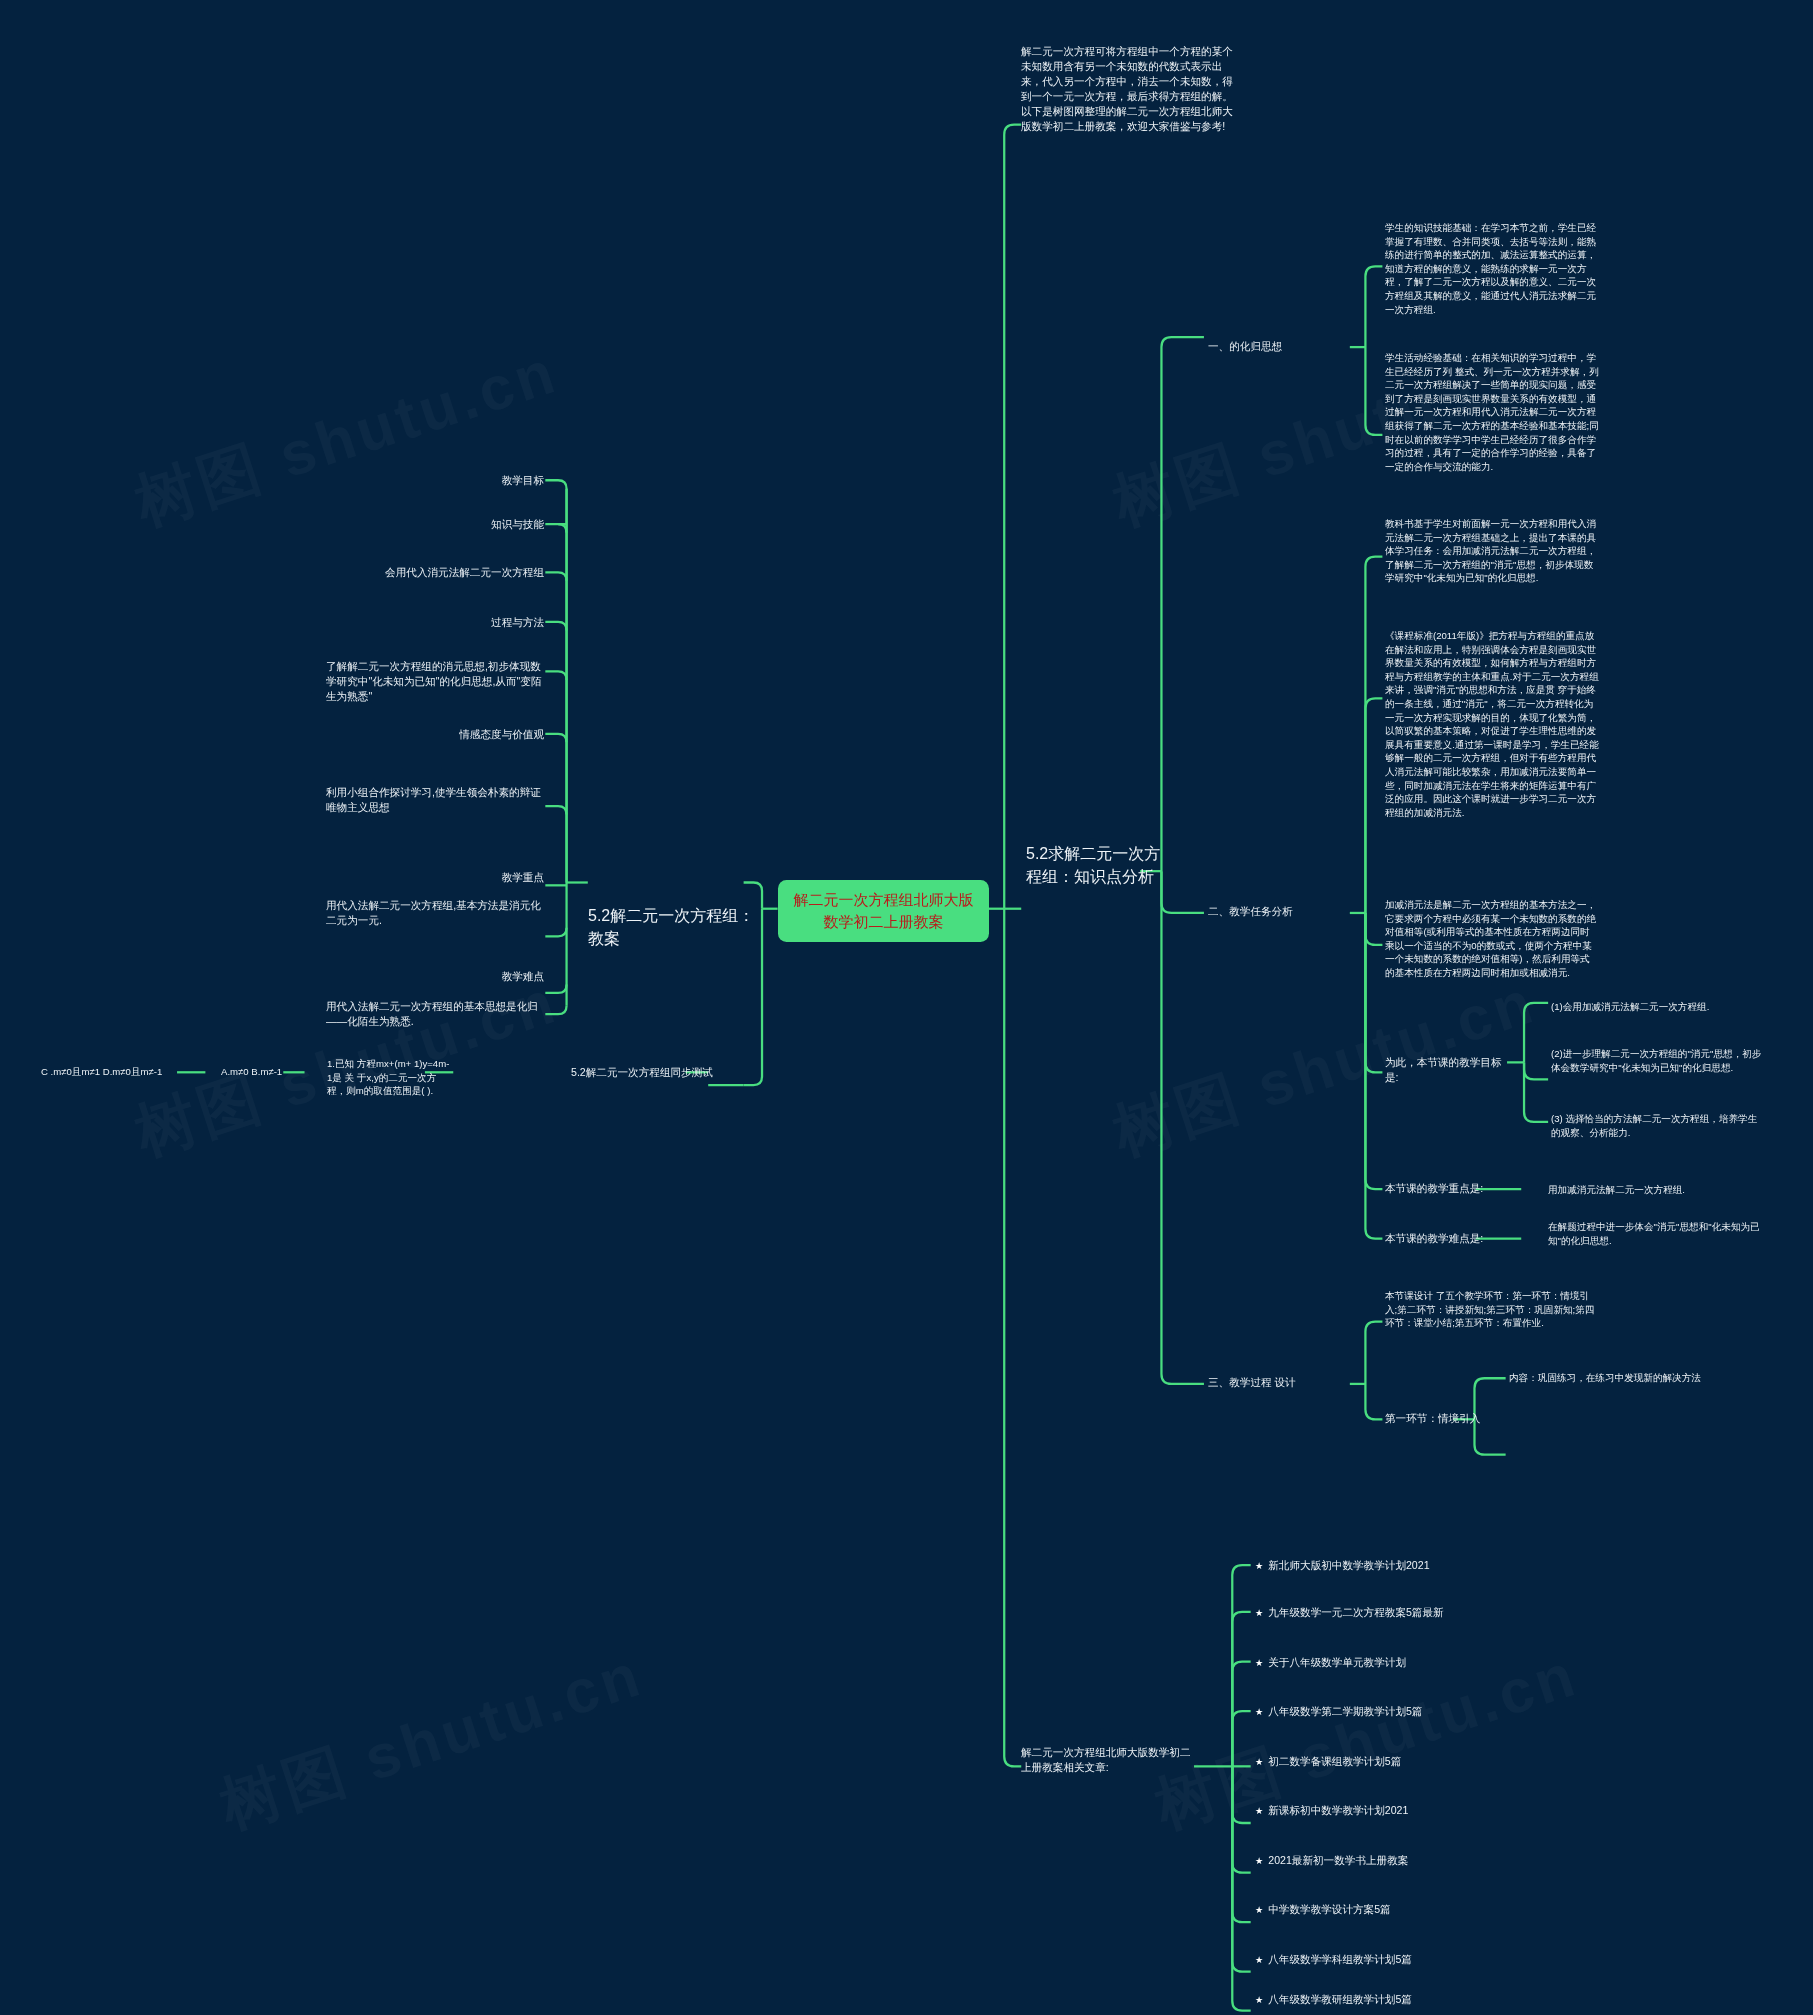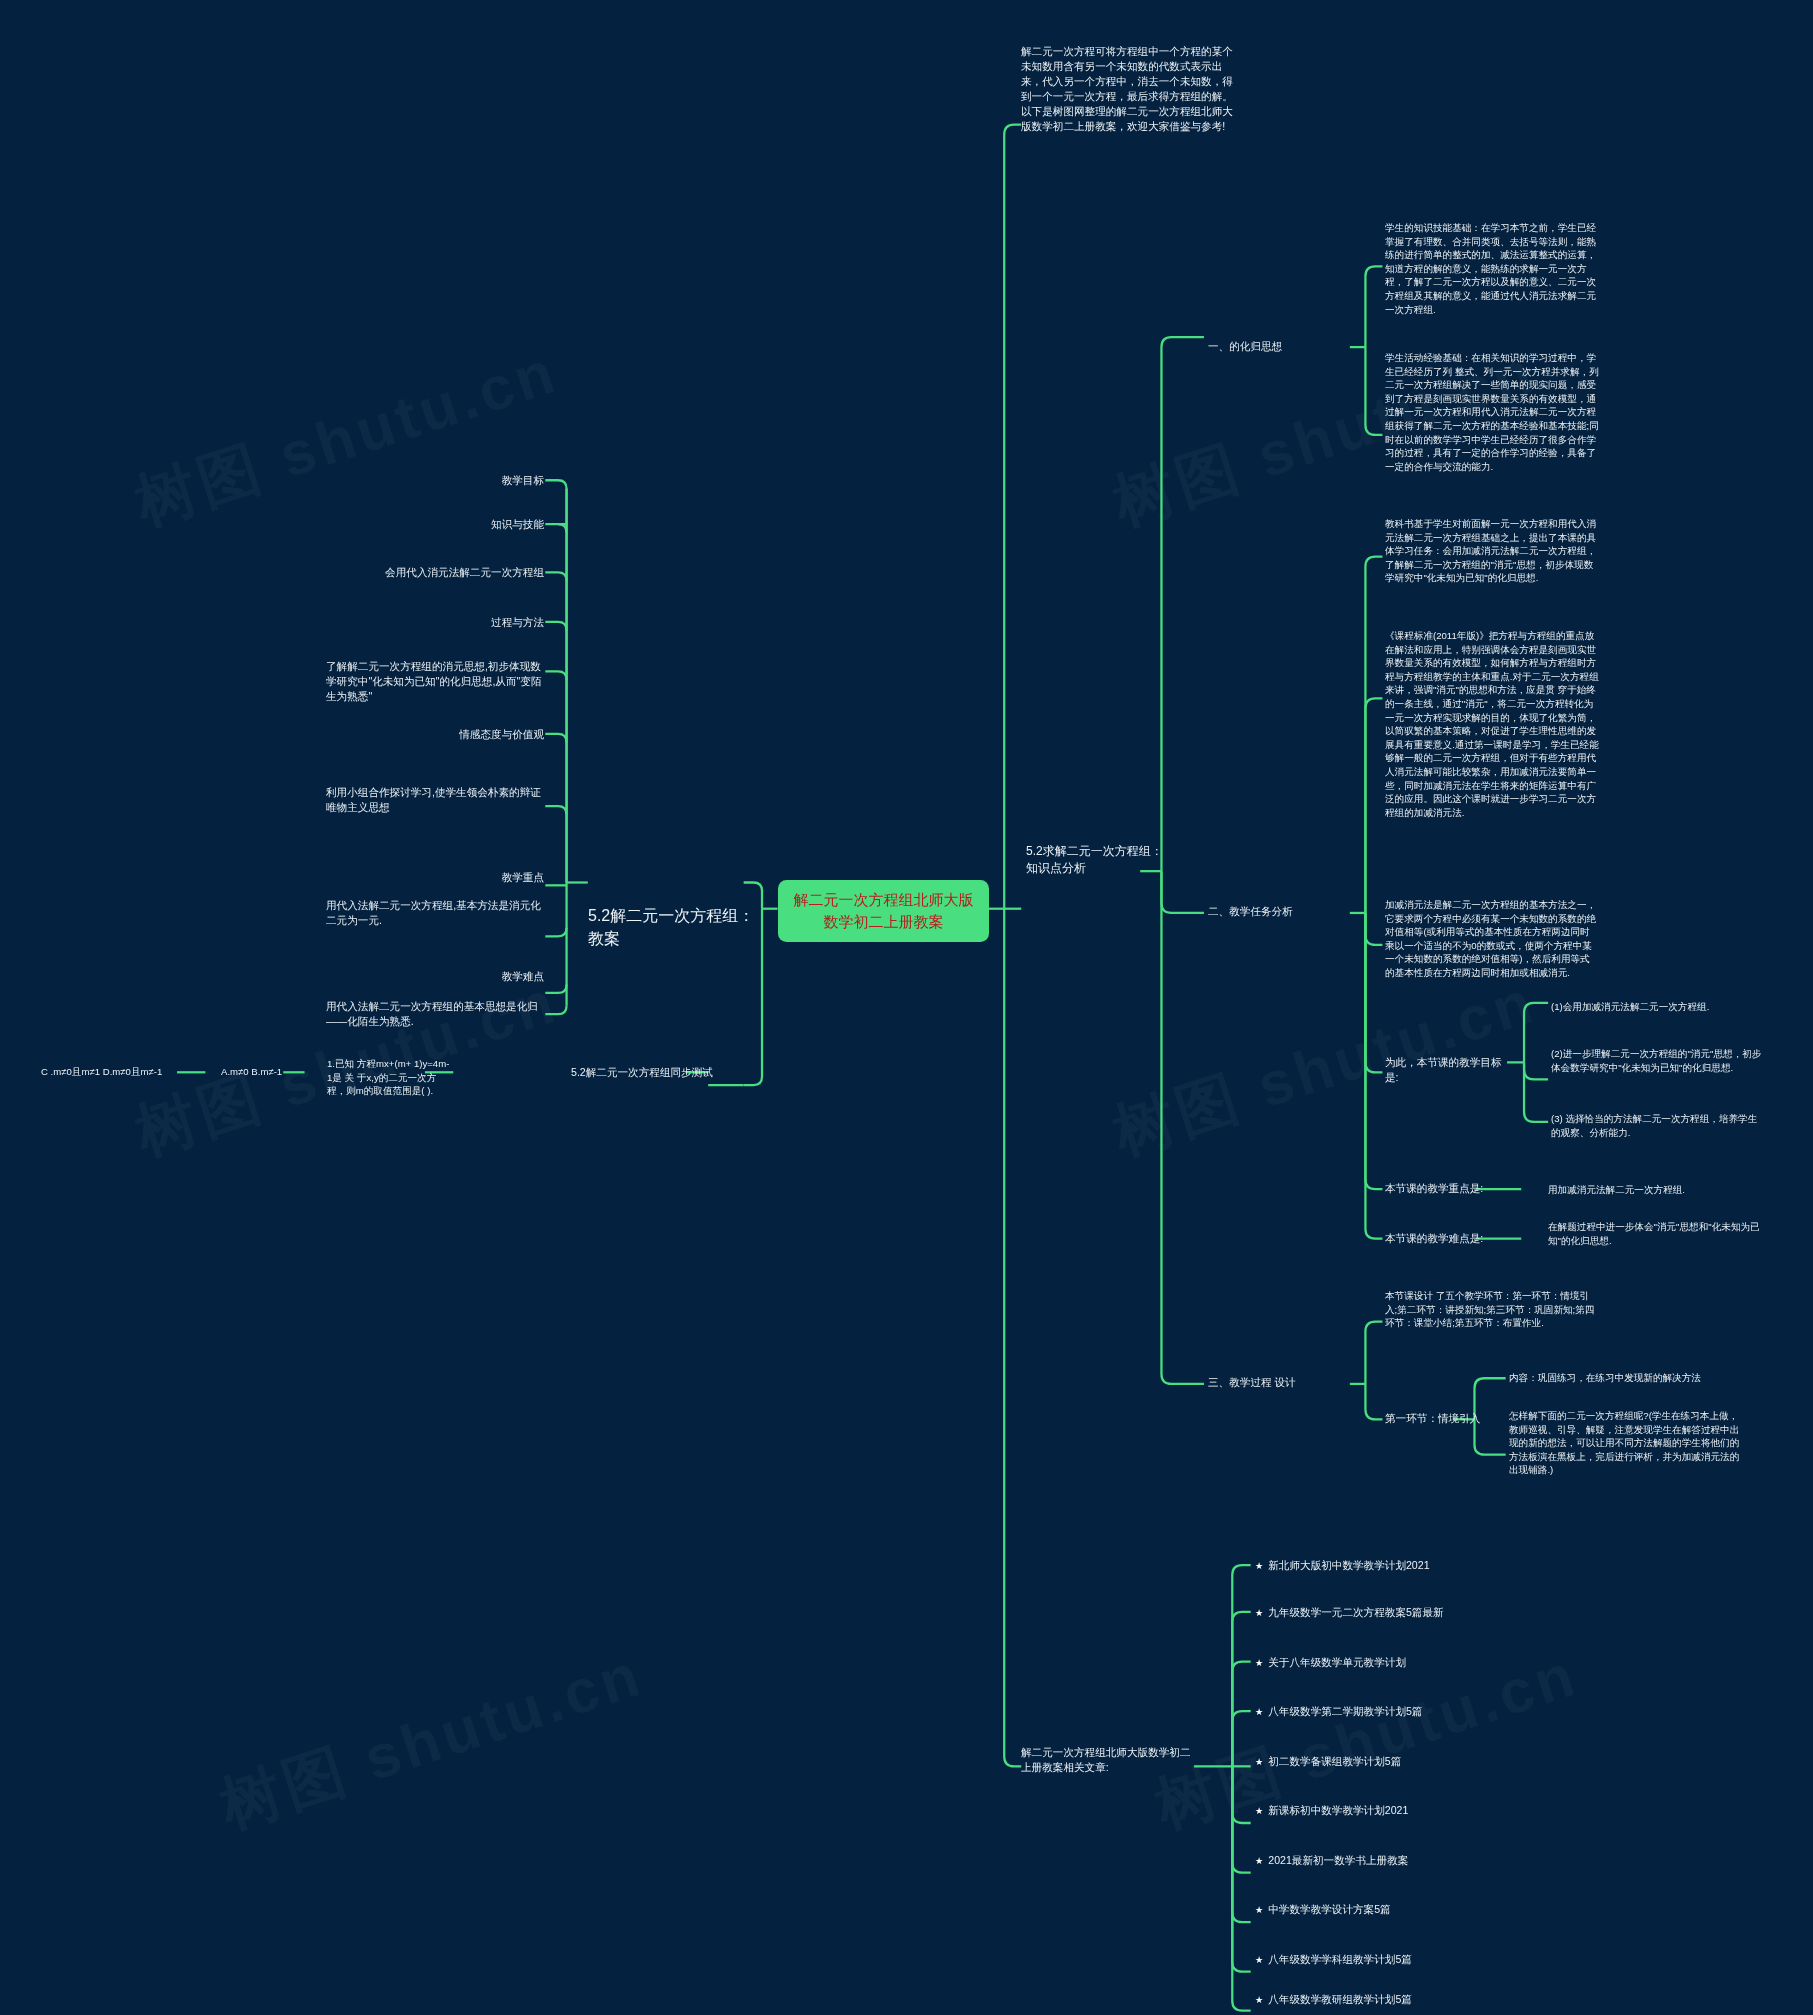--- a/index.html
+++ b/index.html
@@ -9,21 +9,21 @@
     color:#eef3f7;
   }
   .wm{position:absolute;color:rgba(255,255,255,.035);font-size:61px;font-weight:700;letter-spacing:4.2px;
       transform:rotate(-18deg);user-select:none;pointer-events:none;white-space:nowrap;}
   .canvas{position:absolute;inset:0;}
   svg.links{position:absolute;left:0;top:0;width:1813px;height:2015px;pointer-events:none;}
   .node{position:absolute;line-height:1.42;white-space:pre-wrap;}
   .t-13{font-size:9.6px;}
   .t-15{font-size:10.6px;}
   .t-17{font-size:16px;margin-top:32px;}
-  .t-20{font-size:12px;}
+  .t-20{font-size:16px;}
   .right{text-align:left;}
   .lefty{text-align:right;}
   .root{
     position:absolute;background:#49de80;color:#b91c1c;border-radius:8.5px;
     font-size:15px;line-height:1.45;text-align:center;padding:9.2px 11.3px;
     box-sizing:border-box;font-weight:400;
   }
   .star{color:#ffffff;margin-right:5px;font-size:9.2px;}
 </style>
 </head>
@@ -160,21 +160,20 @@
 
   <div class="node t-15 right" style="left:1385px;top:1181px;width:127px;">本节课的教学重点是:</div>
   <div class="node t-13 right" style="left:1548px;top:1183px;width:212px;">用加减消元法解二元一次方程组.</div>
   <div class="node t-15 right" style="left:1385px;top:1231px;width:127px;">本节课的教学难点是:</div>
   <div class="node t-13 right" style="left:1548px;top:1220px;width:212px;">在解题过程中进一步体会"消元"思想和"化未知为已知"的化归思想.</div>
 
   <div class="node t-15 right" style="left:1208px;top:1375px;width:149px;">三、教学过程 设计</div>
   <div class="node t-13 right" style="left:1385px;top:1289px;width:214px;">本节课设计 了五个教学环节：第一环节：情境引入;第二环节：讲授新知;第三环节：巩固新知;第四环节：课堂小结;第五环节：布置作业.</div>
   <div class="node t-15 right" style="left:1385px;top:1411px;width:127px;">第一环节：情境引入</div>
   <div class="node t-13 right" style="left:1509px;top:1371px;width:234px;">内容：巩固练习，在练习中发现新的解决方法</div>
-  <div class="node t-13 right" style="left:1509px;top:1409px;width:234px;">怎样解下面的二元一次方程组呢?(学生在练习本上做，教师巡视、引导、解疑，注意发现学生在解答过程中出现的新的想法，可以让用不同方法解题的学生将他们的方法板演在黑板上，完后进行评析，并为加减消元法的出现铺路.)</div>
 
   <div class="node t-15 right" style="left:1021px;top:1745px;width:173px;">解二元一次方程组北师大版数学初二上册教案相关文章:</div>
 
   <div class="node t-15 right" style="left:1255px;top:1558px;"><span class="star">★</span><span>新北师大版初中数学教学计划2021</span></div>
   <div class="node t-15 right" style="left:1255px;top:1605px;"><span class="star">★</span><span>九年级数学一元二次方程教案5篇最新</span></div>
   <div class="node t-15 right" style="left:1255px;top:1655px;"><span class="star">★</span><span>关于八年级数学单元教学计划</span></div>
   <div class="node t-15 right" style="left:1255px;top:1704px;"><span class="star">★</span><span>八年级数学第二学期教学计划5篇</span></div>
   <div class="node t-15 right" style="left:1255px;top:1754px;"><span class="star">★</span><span>初二数学备课组教学计划5篇</span></div>
   <div class="node t-15 right" style="left:1255px;top:1803px;"><span class="star">★</span><span>新课标初中数学教学计划2021</span></div>
   <div class="node t-15 right" style="left:1255px;top:1853px;"><span class="star">★</span><span>2021最新初一数学书上册教案</span></div>

